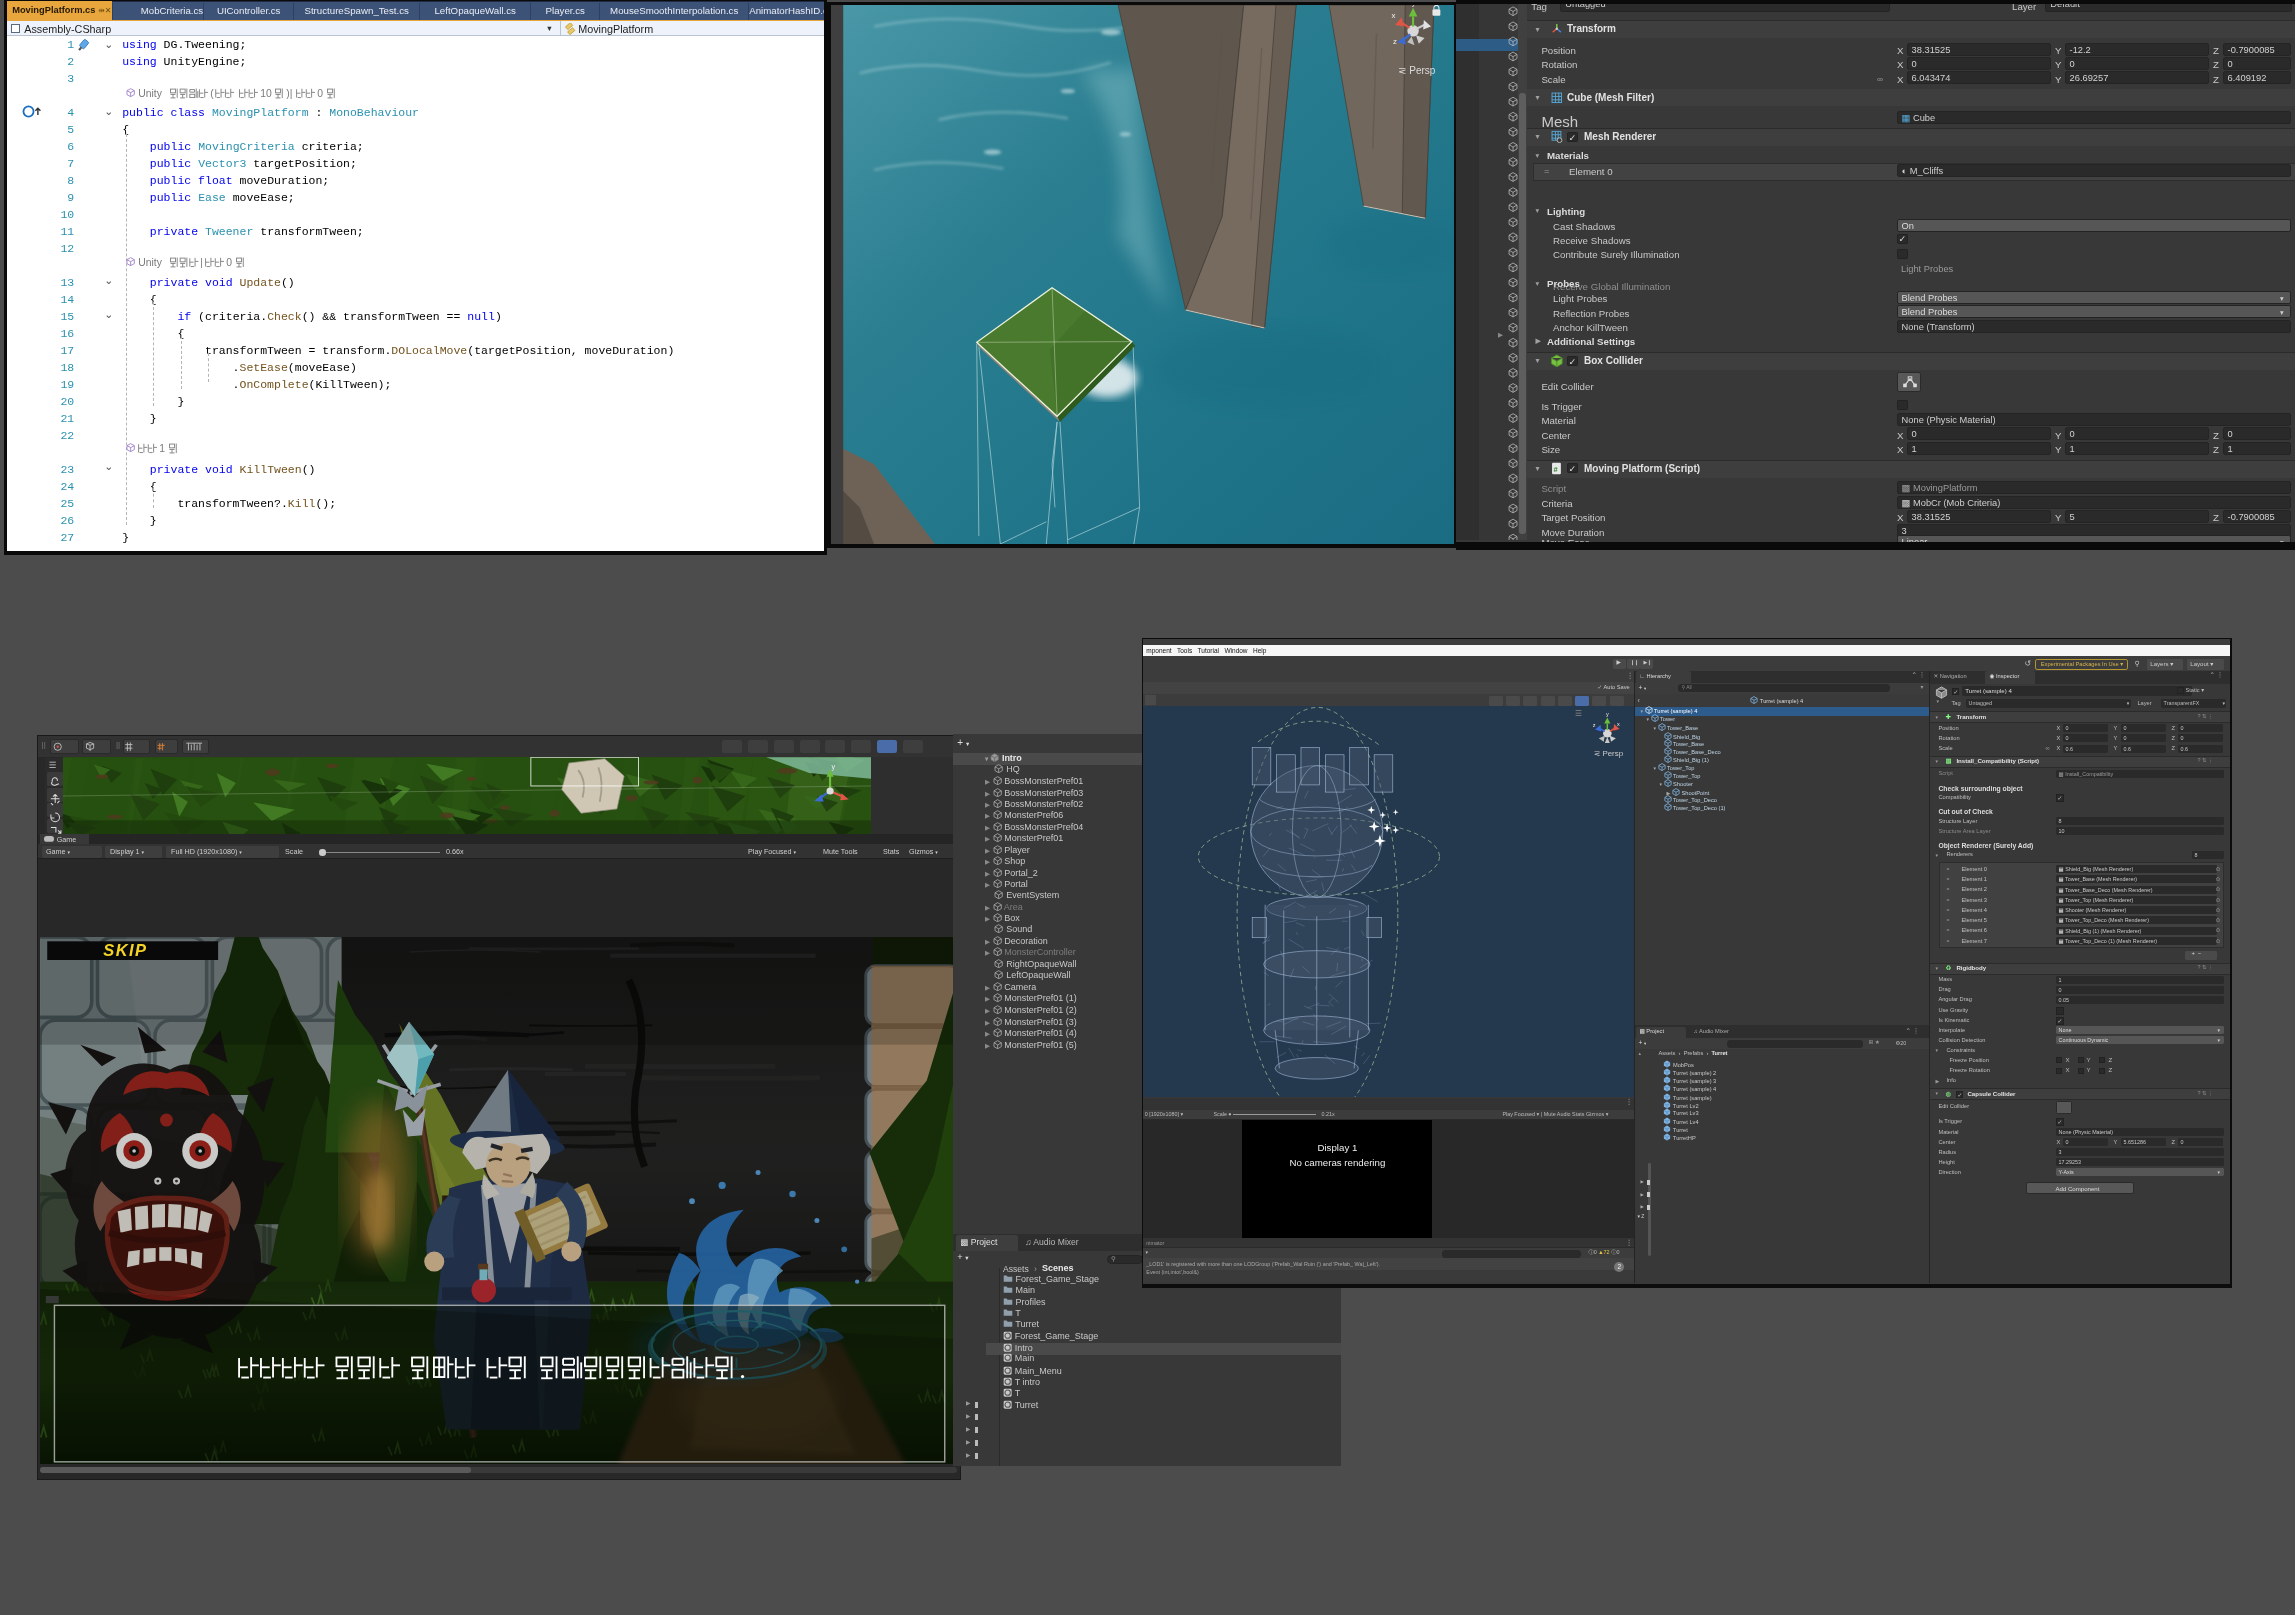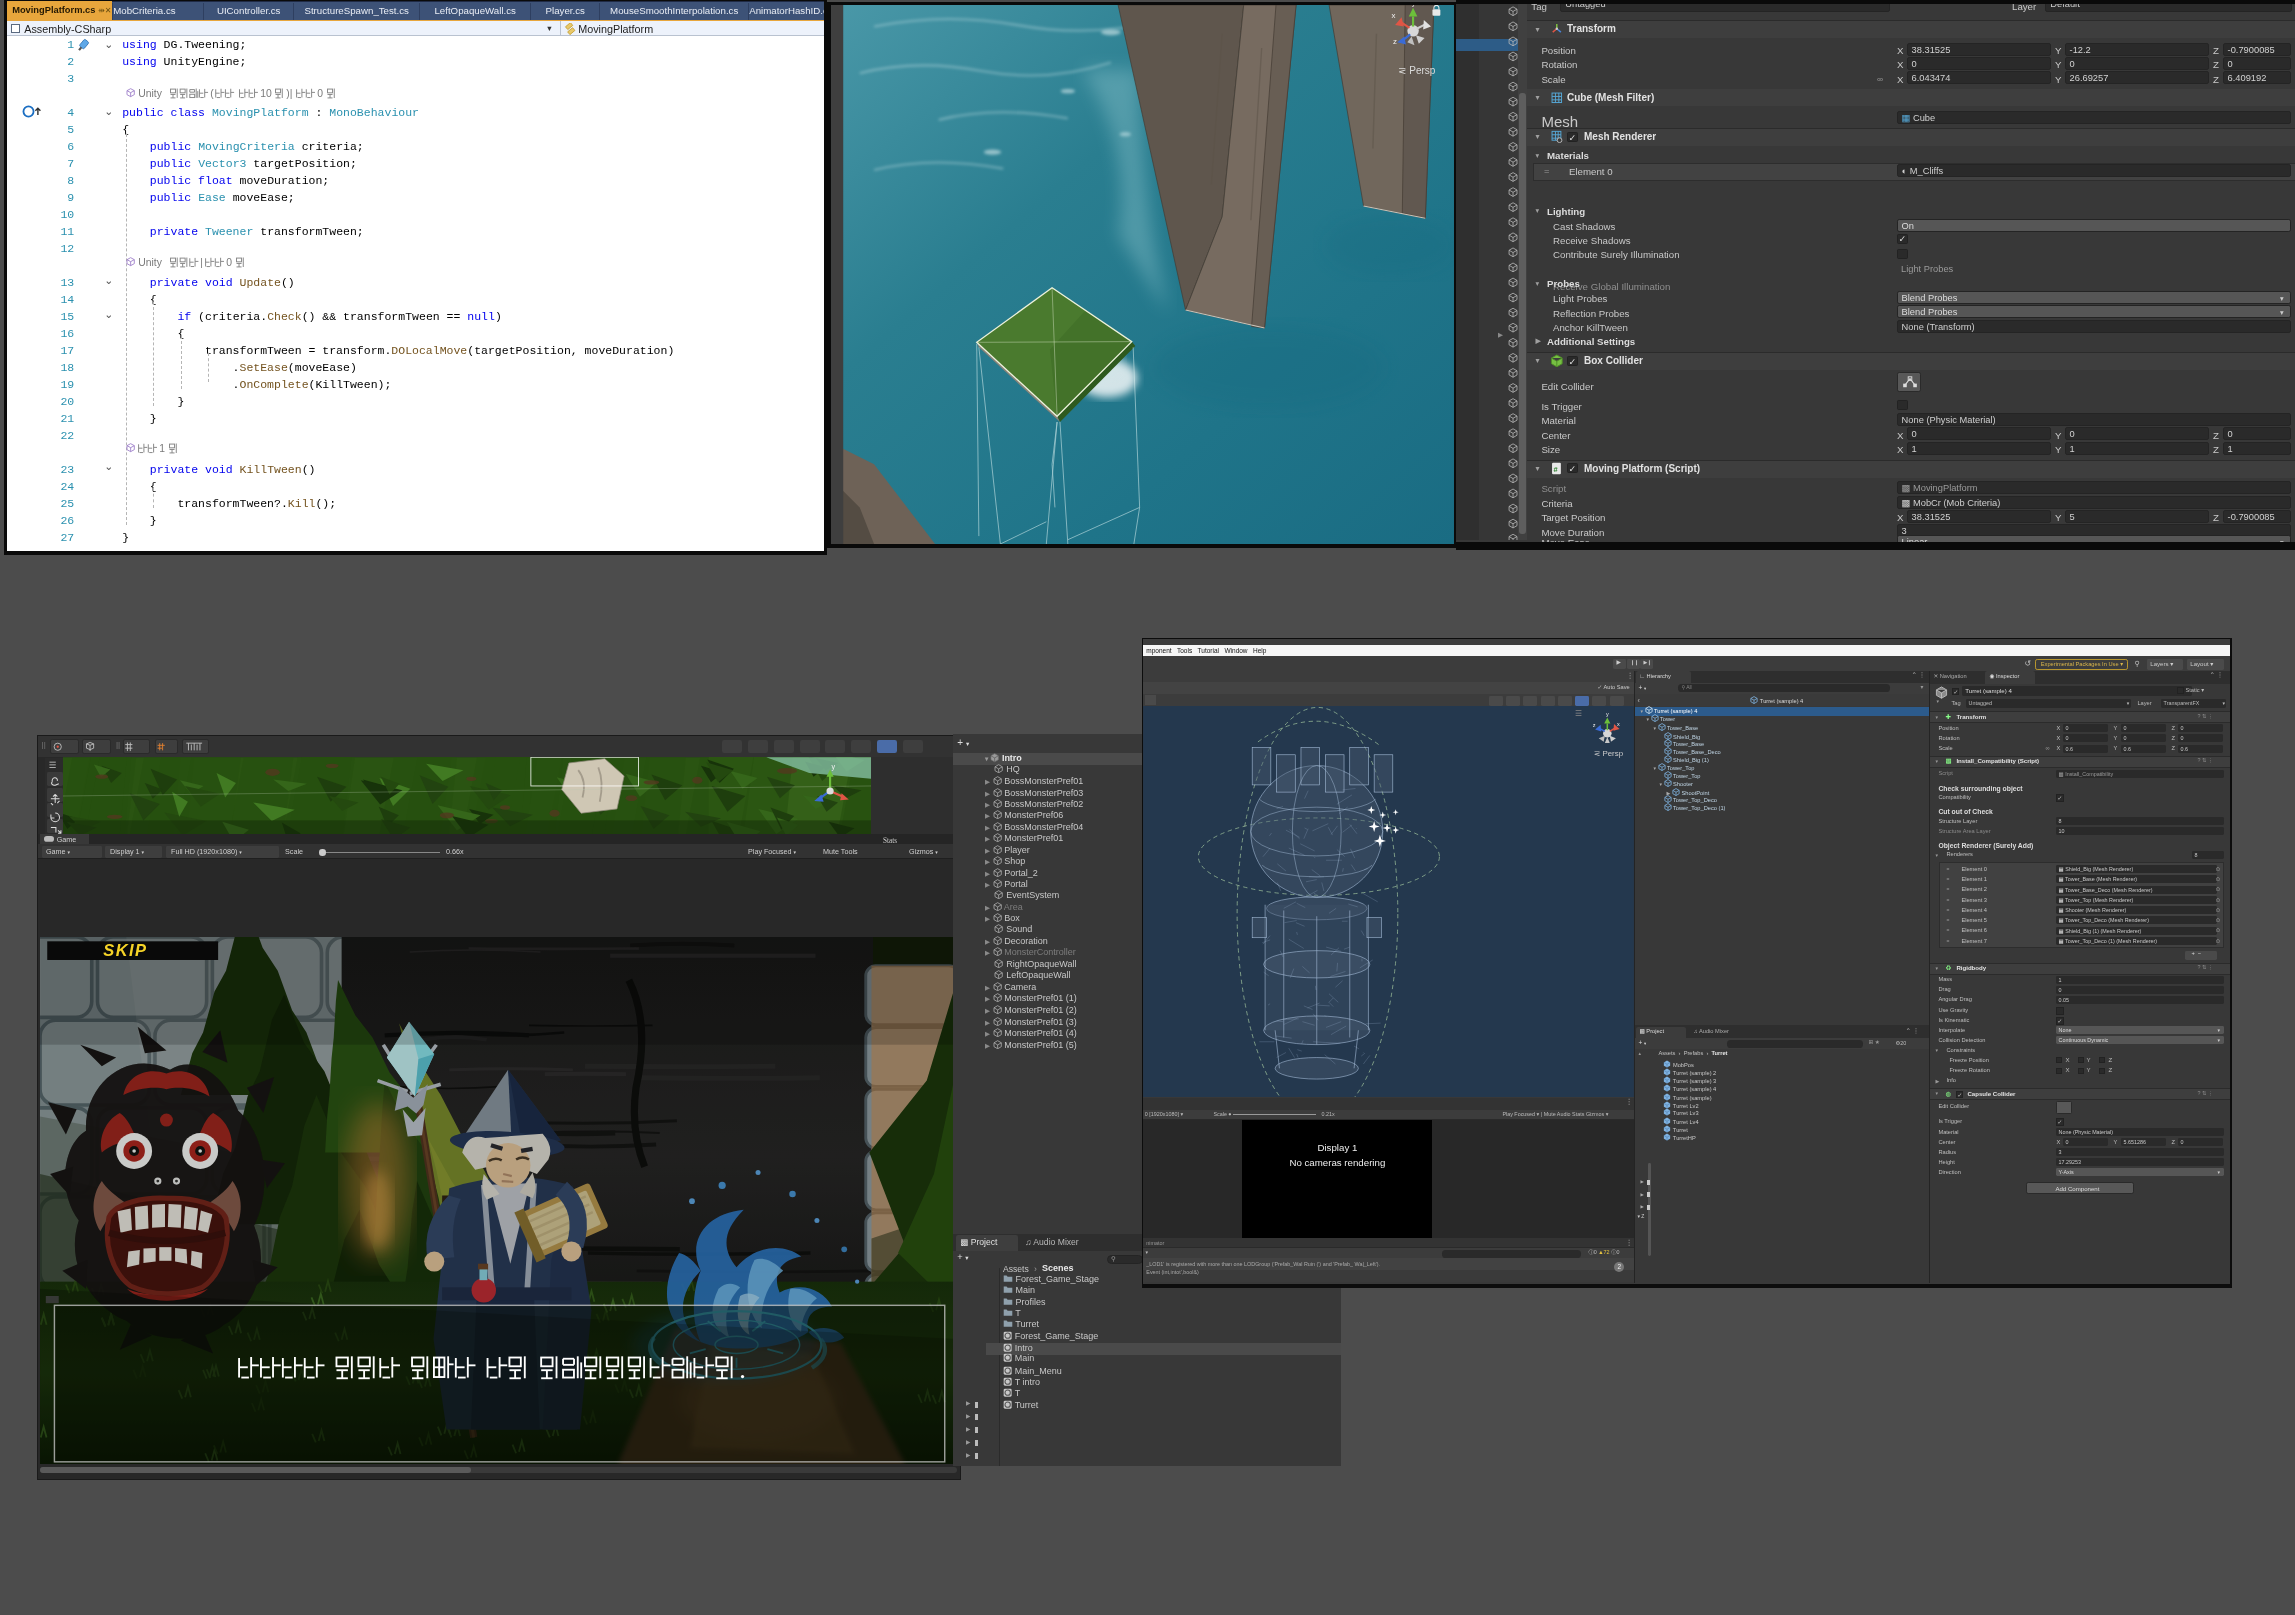--- a/index.html
+++ b/index.html
@@ -2,21 +2,21 @@
 <html style="font-size:11.5px"><head><meta charset="utf-8"><style>
 html,body{margin:0;padding:0;background:#4c4c4c;}
 *{box-sizing:border-box;}
 body{width:2295px;height:1615px;position:relative;overflow:hidden;font-family:"Liberation Sans",sans-serif;}
 .abs{position:absolute;}
 .mono{font-family:"Liberation Mono",monospace;}
 </style></head><body>
 <div class="abs" style="left:4.3px;top:0;width:823px;height:555px;background:#0a0a0a;">
     <div class="abs" style="left:2.9px;top:1.4px;width:817px;height:550px;background:#ffffff;overflow:hidden;">
       <div style="position:absolute;left:0;top:0;width:817px;height:18.7px;background:#3D5277;border-top:1.4px solid #1F2A45;"></div>
-      <div class="abs" style="left:105px;top:1.4px;width:91px;height:17px;border-left:0.7px solid #2E3F60;color:#E9EDF5;font-size:9.7px;line-height:16.5px;text-align:left;overflow:hidden;white-space:nowrap;">MobCriteria.cs</div>
+      <div class="abs" style="left:105px;top:1.4px;width:91px;height:17px;border-left:0.7px solid #2E3F60;color:#E9EDF5;font-size:9.7px;line-height:16.5px;text-align:right;overflow:hidden;white-space:nowrap;">MobCriteria.cs</div>
       <div class="abs" style="left:196px;top:1.4px;width:90px;height:17px;border-left:0.7px solid #2E3F60;color:#E9EDF5;font-size:9.7px;line-height:16.5px;text-align:center;overflow:hidden;white-space:nowrap;">UIController.cs</div>
       <div class="abs" style="left:286px;top:1.4px;width:126px;height:17px;border-left:0.7px solid #2E3F60;color:#E9EDF5;font-size:9.7px;line-height:16.5px;text-align:center;overflow:hidden;white-space:nowrap;">StructureSpawn_Test.cs</div>
       <div class="abs" style="left:412px;top:1.4px;width:111px;height:17px;border-left:0.7px solid #2E3F60;color:#E9EDF5;font-size:9.7px;line-height:16.5px;text-align:center;overflow:hidden;white-space:nowrap;">LeftOpaqueWall.cs</div>
       <div class="abs" style="left:523px;top:1.4px;width:69px;height:17px;border-left:0.7px solid #2E3F60;color:#E9EDF5;font-size:9.7px;line-height:16.5px;text-align:center;overflow:hidden;white-space:nowrap;">Player.cs</div>
       <div class="abs" style="left:592px;top:1.4px;width:149px;height:17px;border-left:0.7px solid #2E3F60;color:#E9EDF5;font-size:9.7px;line-height:16.5px;text-align:center;overflow:hidden;white-space:nowrap;">MouseSmoothInterpolation.cs</div>
       <div class="abs" style="left:741px;top:1.4px;width:76px;height:17px;border-left:0.7px solid #2E3F60;color:#E9EDF5;font-size:9.7px;line-height:16.5px;text-align:center;overflow:hidden;white-space:nowrap;">AnimatorHashID.c</div>
       <div class="abs" style="left:0;top:0;width:105px;height:18.7px;background:#E8A63C;color:#231803;font-weight:bold;font-size:9.3px;line-height:18px;padding-left:5px;overflow:hidden;white-space:nowrap;">MovingPlatform.cs&nbsp;<span style="font-weight:normal;font-size:8px;color:#6b4f11;">⇻✕</span></div>
       <div style="position:absolute;left:0;top:18.7px;width:817px;height:1.4px;background:#E8A63C;"></div>
       <div style="position:absolute;left:0;top:20px;width:817px;height:15px;background:#EDF2FB;border-bottom:0.7px solid #B9C2D0;"></div>
       <div style="position:absolute;left:4.3px;top:23px;width:8.6px;height:8.6px;border:0.7px solid #5a6a80;background:#fff;"></div>
@@ -672,21 +672,21 @@
     <div style="position:absolute;left:67px;top:110px;width:57px;height:12.2px;background:#3E3E3E;border-radius:1.4px;"></div>
     <div style="position:absolute;left:72px;top:111px;font-family:'Liberation Sans',sans-serif;font-size:7.2px;color:#cfcfcf;white-space:nowrap;">Display 1 <span style="font-size:5px">▾</span></div>
     <div style="position:absolute;left:128px;top:110px;width:113px;height:12.2px;background:#3E3E3E;border-radius:1.4px;"></div>
     <div style="position:absolute;left:133px;top:111px;font-family:'Liberation Sans',sans-serif;font-size:7.2px;color:#cfcfcf;white-space:nowrap;">Full HD (1920x1080) <span style="font-size:5px">▾</span></div>
     <div style="position:absolute;left:247px;top:111px;font-family:'Liberation Sans',sans-serif;font-size:7.2px;color:#cfcfcf;white-space:nowrap;">Scale</div>
     <div style="position:absolute;left:284px;top:116px;width:118px;height:1.4px;background:#888;"></div>
     <div style="position:absolute;left:281px;top:113px;width:6.5px;height:6.5px;background:#ccc;border-radius:50%;"></div>
     <div style="position:absolute;left:408px;top:111px;font-family:'Liberation Sans',sans-serif;font-size:7.2px;color:#cfcfcf;white-space:nowrap;">0.66x</div>
     <div style="position:absolute;left:710px;top:111px;font-family:'Liberation Sans',sans-serif;font-size:7.2px;color:#cfcfcf;white-space:nowrap;">Play Focused <span style="font-size:5px">▾</span></div>
     <div style="position:absolute;left:785px;top:111px;font-family:'Liberation Sans',sans-serif;font-size:7.2px;color:#cfcfcf;white-space:nowrap;">Mute Tools</div>
-    <div style="position:absolute;left:845px;top:101px;font-family:Liberation Serif, serif;font-size:7.2px;color:#cfcfcf;white-space:nowrap;text-align:center;">Stats</div>
+    <div style="position:absolute;left:845px;top:111px;font-family:Liberation Sans, sans-serif;font-size:7.2px;color:#cfcfcf;white-space:nowrap;text-align:center;">Stats</div>
     <div style="position:absolute;left:871px;top:111px;font-family:'Liberation Sans',sans-serif;font-size:7.2px;color:#cfcfcf;white-space:nowrap;">Gizmos <span style="font-size:5px">▾</span></div>
     <svg class="abs" style="left:2.2px;top:201px" width="917" height="527" viewBox="0 0 1277 734">
       <defs>
 <filter id="gb4">
           <feGaussianBlur stdDeviation="4"></feGaussianBlur>
         </filter>
 <filter id="gb10">
           <feGaussianBlur stdDeviation="10"></feGaussianBlur>
         </filter>
 <filter id="gb18">

